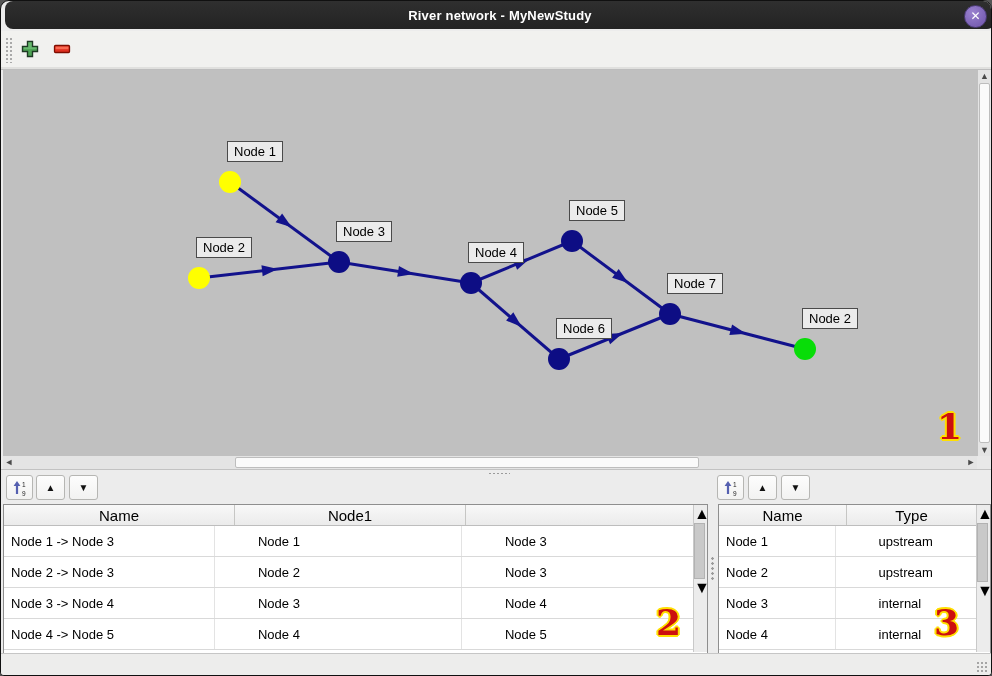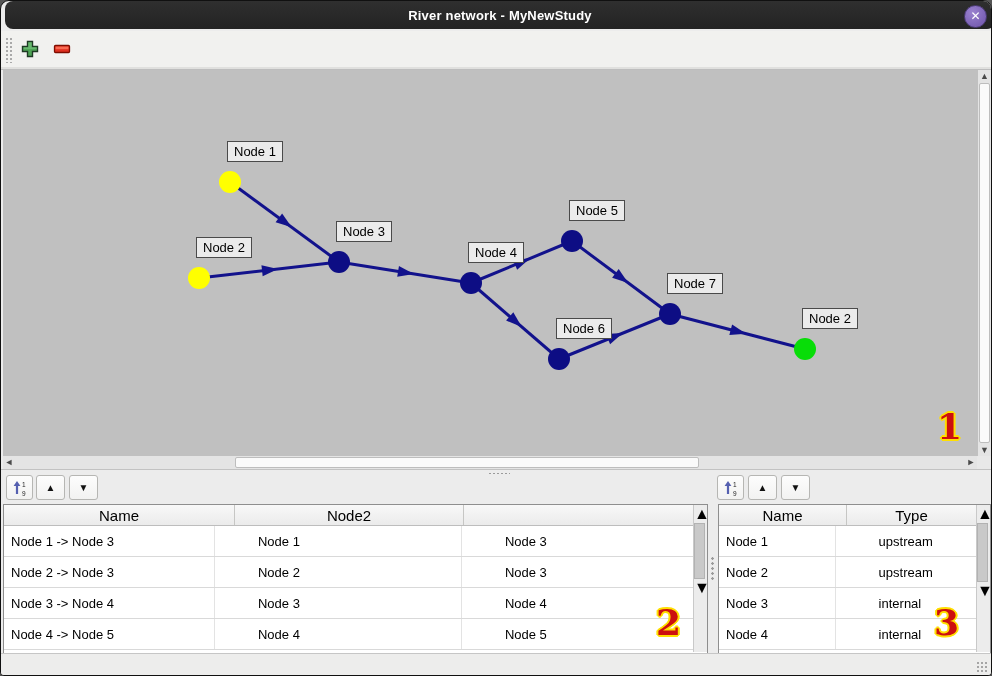--- a/index.html
+++ b/index.html
@@ -170,21 +170,21 @@
   </div>
 
   <div class="tbl" style="left:2px;width:705px;" id="reach-tbl">
     <div class="vsb">
       <div class="arrow" style="left:0;top:1px;width:12px;">▲</div>
       <div class="thumb" style="top:74px;height:54px;"></div>
       <div class="arrow" style="left:0;bottom:1px;width:12px;">▼</div>
     </div>
   <div class="tbl-head">
         <div class="hc" style="width: 231px;">Name</div>
-        <div class="hc" style="width: 229px;">Node2</div>
+        <div class="hc" style="width: 231px;">Node1</div>
       </div>
       <div class="tbl-row">
         <div class="c" style="width: 231px;">Node 1 -&gt; Node 3</div>
         <div class="c" style="width: 231px;">Node 1</div>
         <div class="c" style="width: 229px;">Node 3</div>
       </div>
       <div class="tbl-row">
         <div class="c" style="width: 231px;">Node 2 -&gt; Node 3</div>
         <div class="c" style="width: 231px;">Node 2</div>
         <div class="c" style="width: 229px;">Node 3</div>

